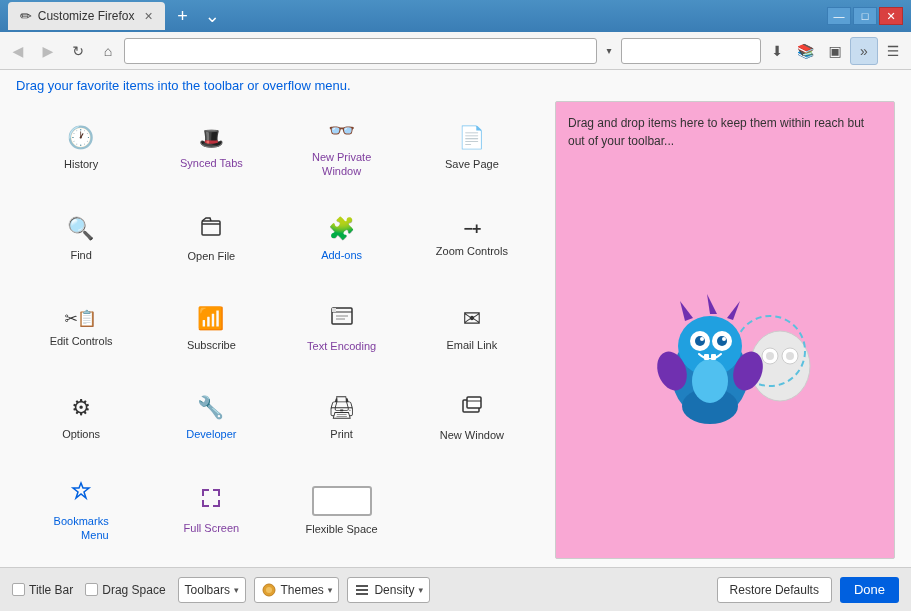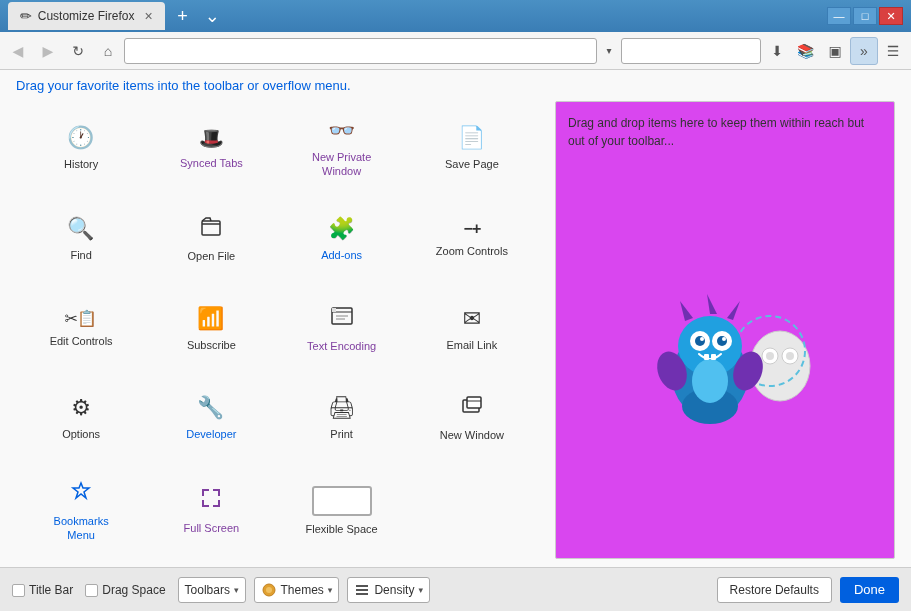--- a/index.html
+++ b/index.html
@@ -225,35 +225,35 @@
       font-size: 22px;
       color: #333;
     }
     .grid-item-label {
       font-size: 11px;
       text-align: center;
       color: #333;
       line-height: 1.3;
     }
     .grid-item-label.purple { color: #8040a0; }
-    .grid-item-label.blue { color: #0060df; }
+    .grid-item-label.blue { color: #0060df; text-align: right; }
 
     .flexible-space-item {
       border: 2px solid #aaa;
       background: white;
       width: 60px;
       height: 30px;
       border-radius: 3px;
     }
 
     
     .drop-panel {
       width: 340px;
       border: 1px solid #ccc;
-      background: #d946ef;
+      background: #f9a8d4;
       padding: 12px;
       border-radius: 2px;
       display: flex;
       flex-direction: column;
       align-items: center;
     }
     .drop-panel-text {
       font-size: 12px;
       color: #333;
       margin-bottom: 16px;
@@ -277,21 +277,21 @@
       height: 44px;
       background: #e8e8e8;
       border-top: 1px solid #ccc;
       display: flex;
       align-items: center;
       padding: 0 12px;
       gap: 8px;
     }
     .bottom-checkbox-group {
       display: flex;
-      align-items: flex-end;
+      align-items: flex-start;
       gap: 4px;
       margin-right: 4px;
     }
     .bottom-checkbox {
       width: 13px;
       height: 13px;
       border: 1px solid #aaa;
       background: white;
       border-radius: 2px;
     }

